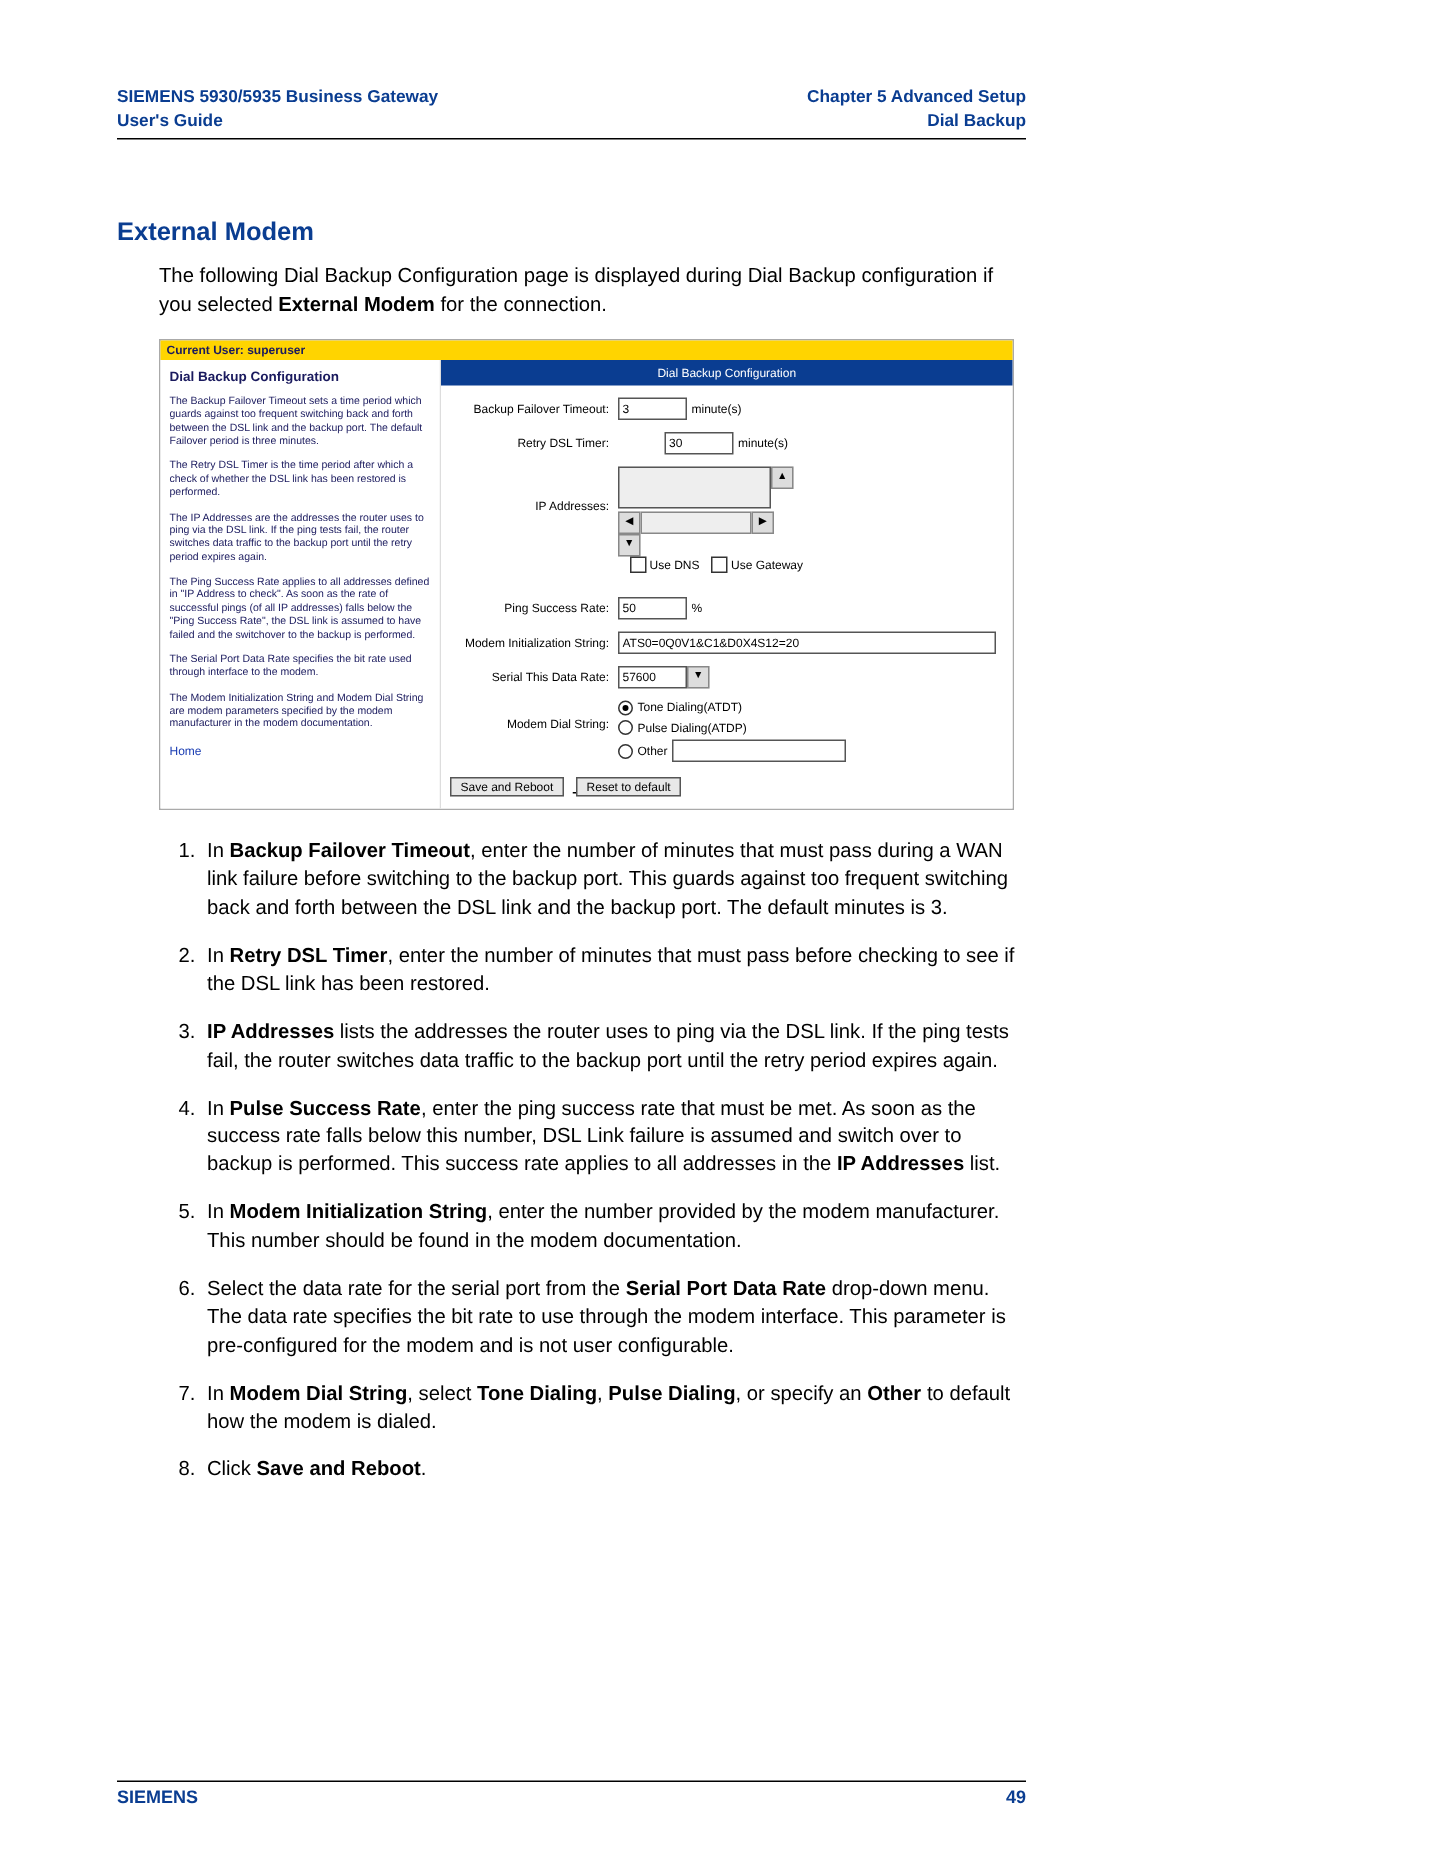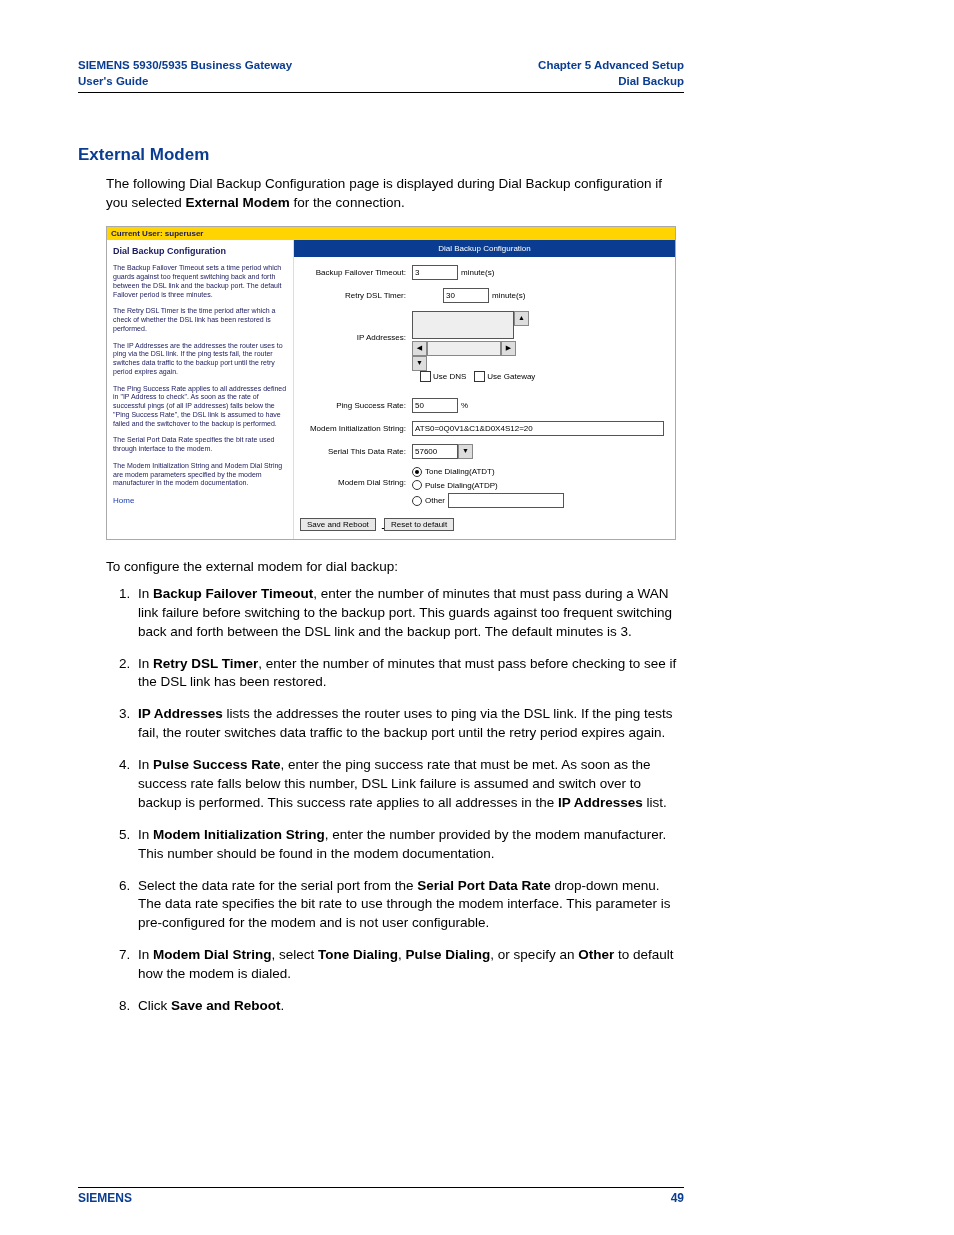--- a/index.html
+++ b/index.html
@@ -271,21 +271,20 @@
           <div style="margin-top:10px;text-decoration:underline;">
             <span class="ss-btn">Save and Reboot</span>
             <span class="ss-btn">Reset to default</span>
           </div>
 
         </div>
       </div>
     </div>
   </div>
 
-  <p class="body-text">To configure the external modem for dial backup:</p>
 
   <ol class="steps">
     <li><span>In </span><span class="bold">Backup Failover Timeout</span><span>, enter the number of minutes that must pass during a WAN link failure before switching to the backup port. This guards against too frequent switching back and forth between the DSL link and the backup port. The default minutes is 3.</span></li>
     <li><span>In </span><span class="bold">Retry DSL Timer</span><span>, enter the number of minutes that must pass before checking to see if the DSL link has been restored.</span></li>
     <li><span></span><span class="bold">IP Addresses</span><span> lists the addresses the router uses to ping via the DSL link. If the ping tests fail, the router switches data traffic to the backup port until the retry period expires again.</span></li>
     <li><span>In </span><span class="bold">Pulse Success Rate</span><span>, enter the ping success rate that must be met. As soon as the success rate falls below this number, DSL Link failure is assumed and switch over to backup is performed. This success rate applies to all addresses in the </span><span class="bold">IP Addresses</span><span> list.</span></li>
     <li><span>In </span><span class="bold">Modem Initialization String</span><span>, enter the number provided by the modem manufacturer. This number should be found in the modem documentation.</span></li>
     <li><span>Select the data rate for the serial port from the </span><span class="bold">Serial Port Data Rate</span><span> drop-down menu. The data rate specifies the bit rate to use through the modem interface. This parameter is pre-configured for the modem and is not user configurable.</span></li>
     <li><span>In </span><span class="bold">Modem Dial String</span><span>, select </span><span class="bold">Tone Dialing</span><span>, </span><span class="bold">Pulse Dialing</span><span>, or specify an </span><span class="bold">Other</span><span> to default how the modem is dialed.</span></li>
     <li><span>Click </span><span class="bold">Save and Reboot</span><span>.</span></li>

